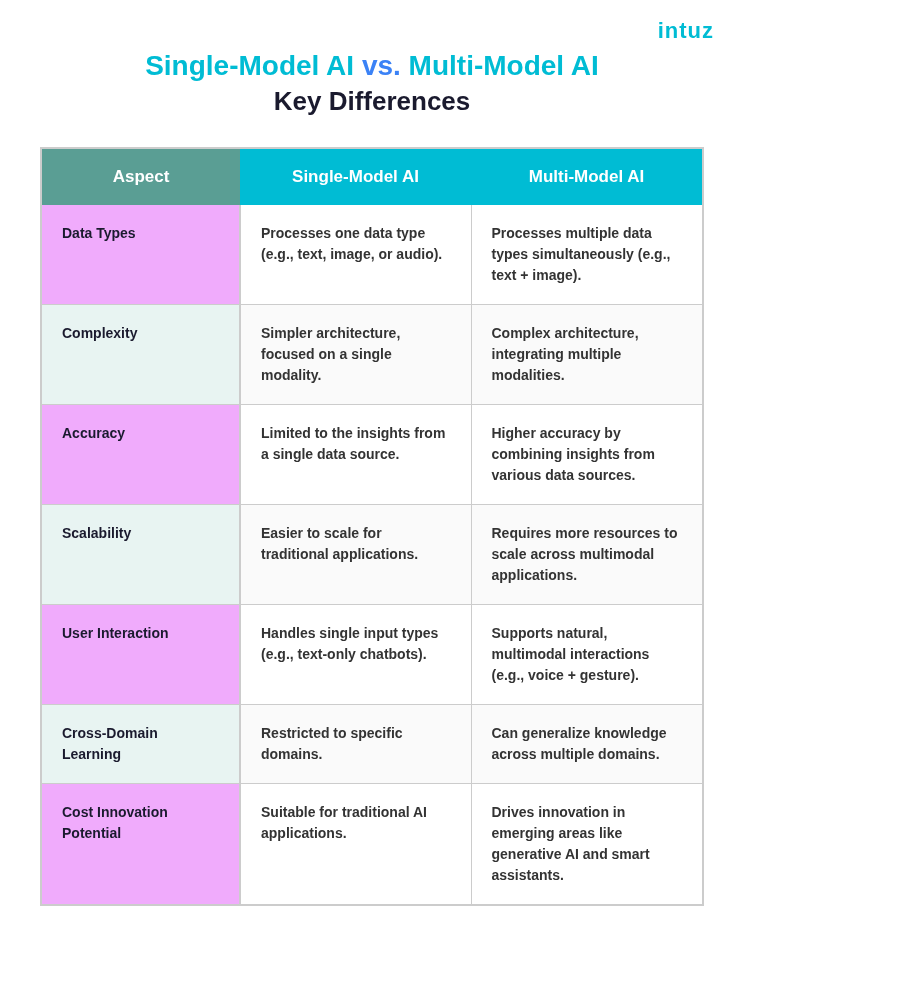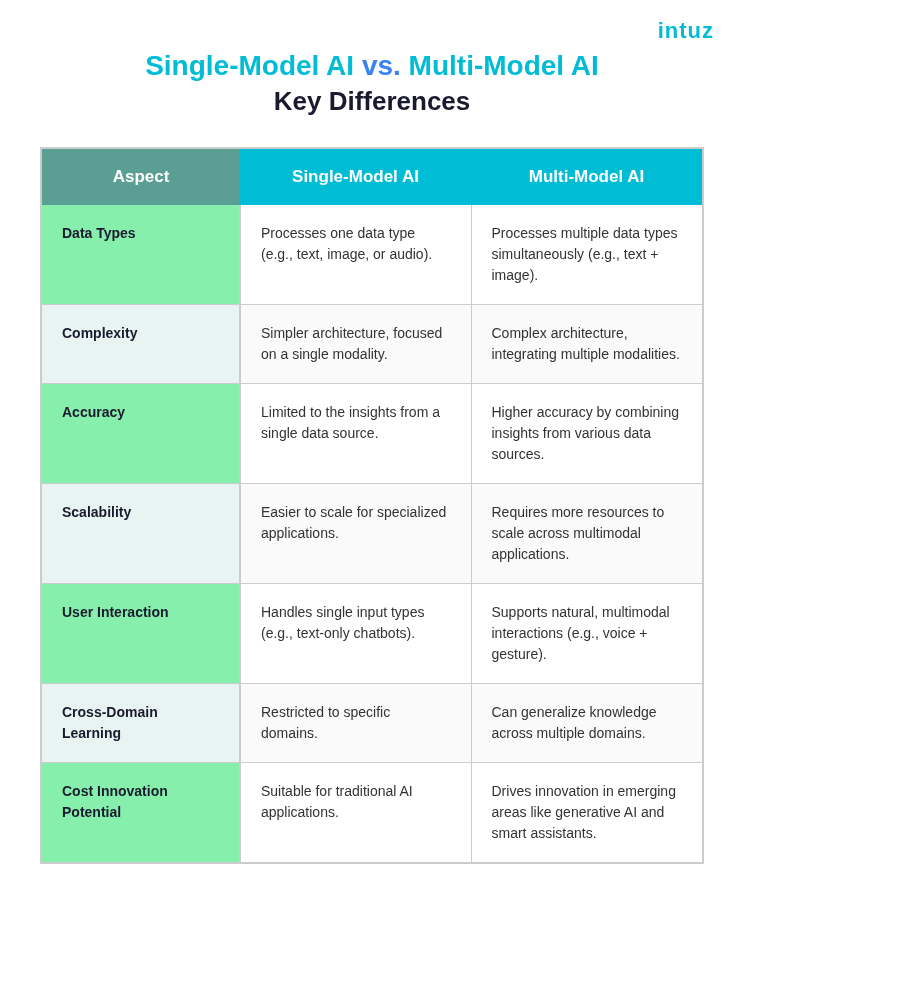--- a/index.html
+++ b/index.html
@@ -126,34 +126,34 @@
       line-height: 1.5;
       color: #333333;
       border-right: 1px solid #cccccc;
     }
 
     tbody td:last-child {
       border-right: none;
     }
 
     tbody td.td-aspect {
-      background-color: #86efac;
+      background-color: #f0abfc;
       font-weight: 700;
       font-size: 14px;
       color: #1a1a2e;
       border-right: 2px solid #cccccc;
     }
 
     tbody tr:nth-child(even) td.td-aspect {
       background-color: #e8f4f2;
     }
 
     tbody td.td-data {
       background-color: #ffffff;
-      font-weight: 400;
+      font-weight: 700;
     }
 
     tbody tr:nth-child(even) td.td-data {
       background-color: #fafafa;
     }
   </style>
 </head>
 <body>
 
 <div class="page-container">
@@ -189,21 +189,21 @@
             <td class="td-data col-single">Simpler architecture, focused on a single modality.</td>
             <td class="td-data col-multi">Complex architecture, integrating multiple modalities.</td>
           </tr>
           <tr>
             <td class="td-aspect col-aspect">Accuracy</td>
             <td class="td-data col-single">Limited to the insights from a single data source.</td>
             <td class="td-data col-multi">Higher accuracy by combining insights from various data sources.</td>
           </tr>
           <tr>
             <td class="td-aspect col-aspect">Scalability</td>
-            <td class="td-data col-single">Easier to scale for specialized applications.</td>
+            <td class="td-data col-single">Easier to scale for traditional applications.</td>
             <td class="td-data col-multi">Requires more resources to scale across multimodal applications.</td>
           </tr>
           <tr>
             <td class="td-aspect col-aspect">User Interaction</td>
             <td class="td-data col-single">Handles single input types (e.g., text-only chatbots).</td>
             <td class="td-data col-multi">Supports natural, multimodal interactions (e.g., voice + gesture).</td>
           </tr>
           <tr>
             <td class="td-aspect col-aspect">Cross-Domain Learning</td>
             <td class="td-data col-single">Restricted to specific domains.</td>

